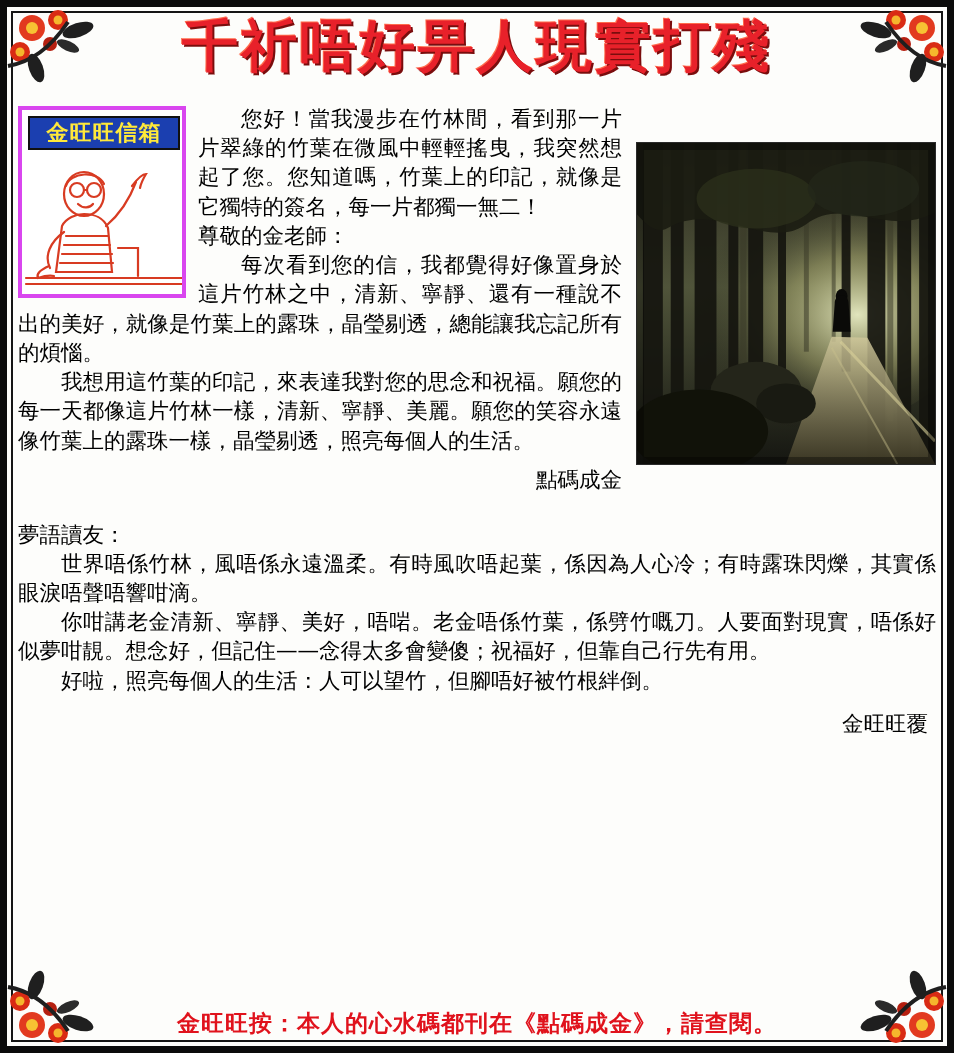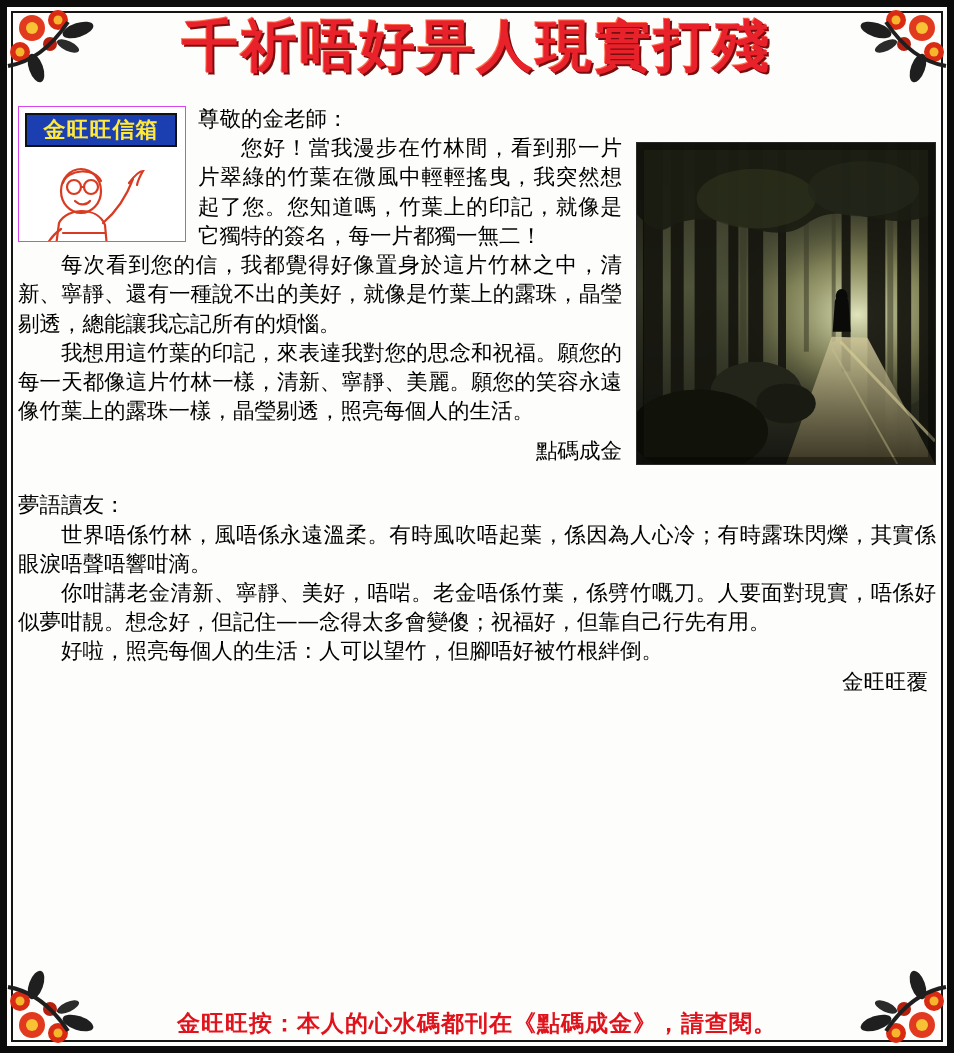--- a/index.html
+++ b/index.html
@@ -77,23 +77,23 @@
     bottom: 62px;
     font-size: 21.5px;
     line-height: 1.36;
     color: #000;
   }
 
   
   .logo-box {
     float: left;
     width: 168px;
-    height: 136px;
+    height: 192px;
     margin: 2px 12px 4px 0;
-    border: 1px solid #d946ef;
+    border: 4px solid #d946ef;
     background: #fff;
     box-sizing: border-box;
     position: relative;
     overflow: hidden;
   }
   .logo-banner {
     position: absolute;
     top: 6px; left: 6px;
     width: 152px;
     height: 34px;
@@ -136,23 +136,22 @@
   }
   p.noindent { text-indent: 0; }
   p.signature {
     text-indent: 0;
     text-align: right;
     margin-top: 10px;
   }
   p.signature2 {
     text-indent: 0;
     text-align: right;
-    margin-top: 2px;
+    margin-top: 14px;
     padding-right: 8px;
-    font-family: Liberation Serif, serif;
   }
   .gap-sm { height: 4px; }
 
   
   .bottom-note {
     position: absolute;
     left: 18px;
     bottom: 14px;
     width: 918px;
     text-align: center;
@@ -337,22 +336,22 @@
         <g fill="#0a0a08">
           <ellipse cx="206" cy="154" rx="6" ry="7"></ellipse>
           <path d="M199 162 C199 150 213 150 213 162 L215 190 L197 190 Z"></path>
         </g>
 
         <rect width="300" height="323" fill="none"></rect>
         <path d="M0 0 H300 V323 H0 Z" fill="none" stroke="#000" stroke-width="14" opacity="0.35"></path>
       </svg>
     </div>
 
+    <p class="para">您好！當我漫步在竹林間，看到那一片片翠綠的竹葉在微風中輕輕搖曳，我突然想起了您。您知道嗎，竹葉上的印記，就像是它獨特的簽名，每一片都獨一無二！</p>
     <p class="para noindent">尊敬的金老師：</p>
-    <p class="para">您好！當我漫步在竹林間，看到那一片片翠綠的竹葉在微風中輕輕搖曳，我突然想起了您。您知道嗎，竹葉上的印記，就像是它獨特的簽名，每一片都獨一無二！</p>
     <p class="para">每次看到您的信，我都覺得好像置身於這片竹林之中，清新、寧靜、還有一種說不出的美好，就像是竹葉上的露珠，晶瑩剔透，總能讓我忘記所有的煩惱。</p>
     <p class="para">我想用這竹葉的印記，來表達我對您的思念和祝福。願您的每一天都像這片竹林一樣，清新、寧靜、美麗。願您的笑容永遠像竹葉上的露珠一樣，晶瑩剔透，照亮每個人的生活。</p>
     <p class="signature">點碼成金</p>
 
     <div class="gap-sm"></div>
 
     <p class="para noindent">夢語讀友：</p>
     <p class="para">世界唔係竹林，風唔係永遠溫柔。有時風吹唔起葉，係因為人心冷；有時露珠閃爍，其實係眼淚唔聲唔響咁滴。</p>
     <p class="para">你咁講老金清新、寧靜、美好，唔啱。老金唔係竹葉，係劈竹嘅刀。人要面對現實，唔係好似夢咁靚。想念好，但記住——念得太多會變傻；祝福好，但靠自己行先有用。</p>
     <p class="para">好啦，照亮每個人的生活：人可以望竹，但腳唔好被竹根絆倒。</p>

